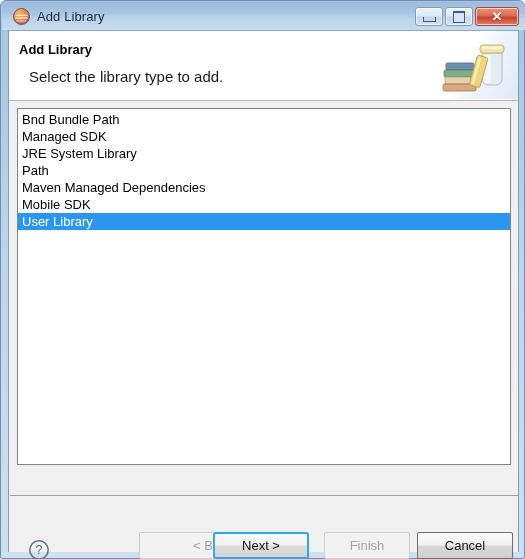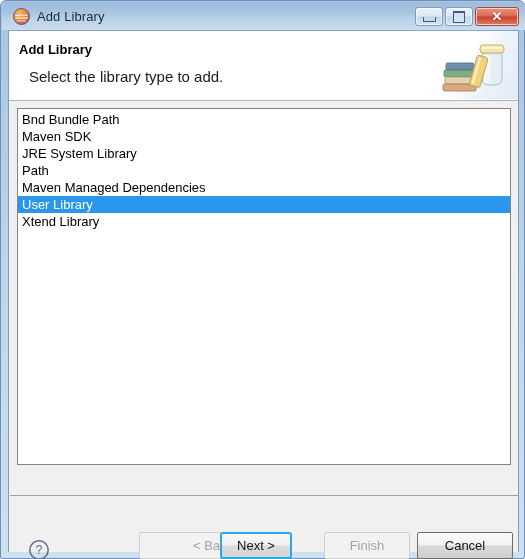--- a/index.html
+++ b/index.html
@@ -222,21 +222,21 @@
   .btn.focused {
     border: 2px solid #2aa8e8;
     border-radius: 3px;
     background: linear-gradient(to bottom, #f8f8f8 0%, #f1f1f1 48%, #dcdcdc 52%, #d4d4d4 100%);
   }
   .btn.strong {
     border: 1px solid #6e6e6e;
     background: linear-gradient(to bottom, #fafafa 0%, #f2f2f2 46%, #d9d9d9 54%, #cfcfcf 100%);
   }
   #btn-back   { left: 130px;  width: 104px; padding-left: 44px; }
-  #btn-next   { left: 211px;  width: 72px; }
+  #btn-next   { left: 204px;  width: 96px; }
   #btn-finish { left: 315px;  width: 86px; }
   #btn-cancel { left: 408px;  width: 96px; }
 </style>
 </head>
 <body>
 
 <div class="window">
 
   <div class="titlebar">
     <span class="title-icon">
@@ -292,26 +292,26 @@
             <rect x="40" y="26" width="11" height="31" rx="2" fill="#f0d37f" stroke="#c1a14c" stroke-width="0.9"></rect>
             <rect x="42" y="28" width="2.4" height="27" fill="#fbeec1"></rect>
           </g>
         </svg>
       </div>
     </div>
 
     <div class="listbox">
       <div class="list-inner">
         <div class="list-item">Bnd Bundle Path</div>
-        <div class="list-item">Maven SDK</div>
+        <div class="list-item">Managed SDK</div>
         <div class="list-item">JRE System Library</div>
         <div class="list-item">Path</div>
         <div class="list-item">Maven Managed Dependencies</div>
+        <div class="list-item">Mobile SDK</div>
         <div class="list-item selected">User Library</div>
-        <div class="list-item">Xtend Library</div>
       </div>
     </div>
 
     <div class="sep"></div>
     <div class="buttonbar">
 
       <span class="help-icon">
         <svg width="22" height="22" viewBox="0 0 22 22">
           <circle cx="11" cy="11" r="9.2" fill="none" stroke="#5b6e85" stroke-width="1.5"></circle>
           <text x="11" y="15.4" text-anchor="middle" font-family="Liberation Sans, sans-serif" font-size="12.5" fill="#5b6e85">?</text>

